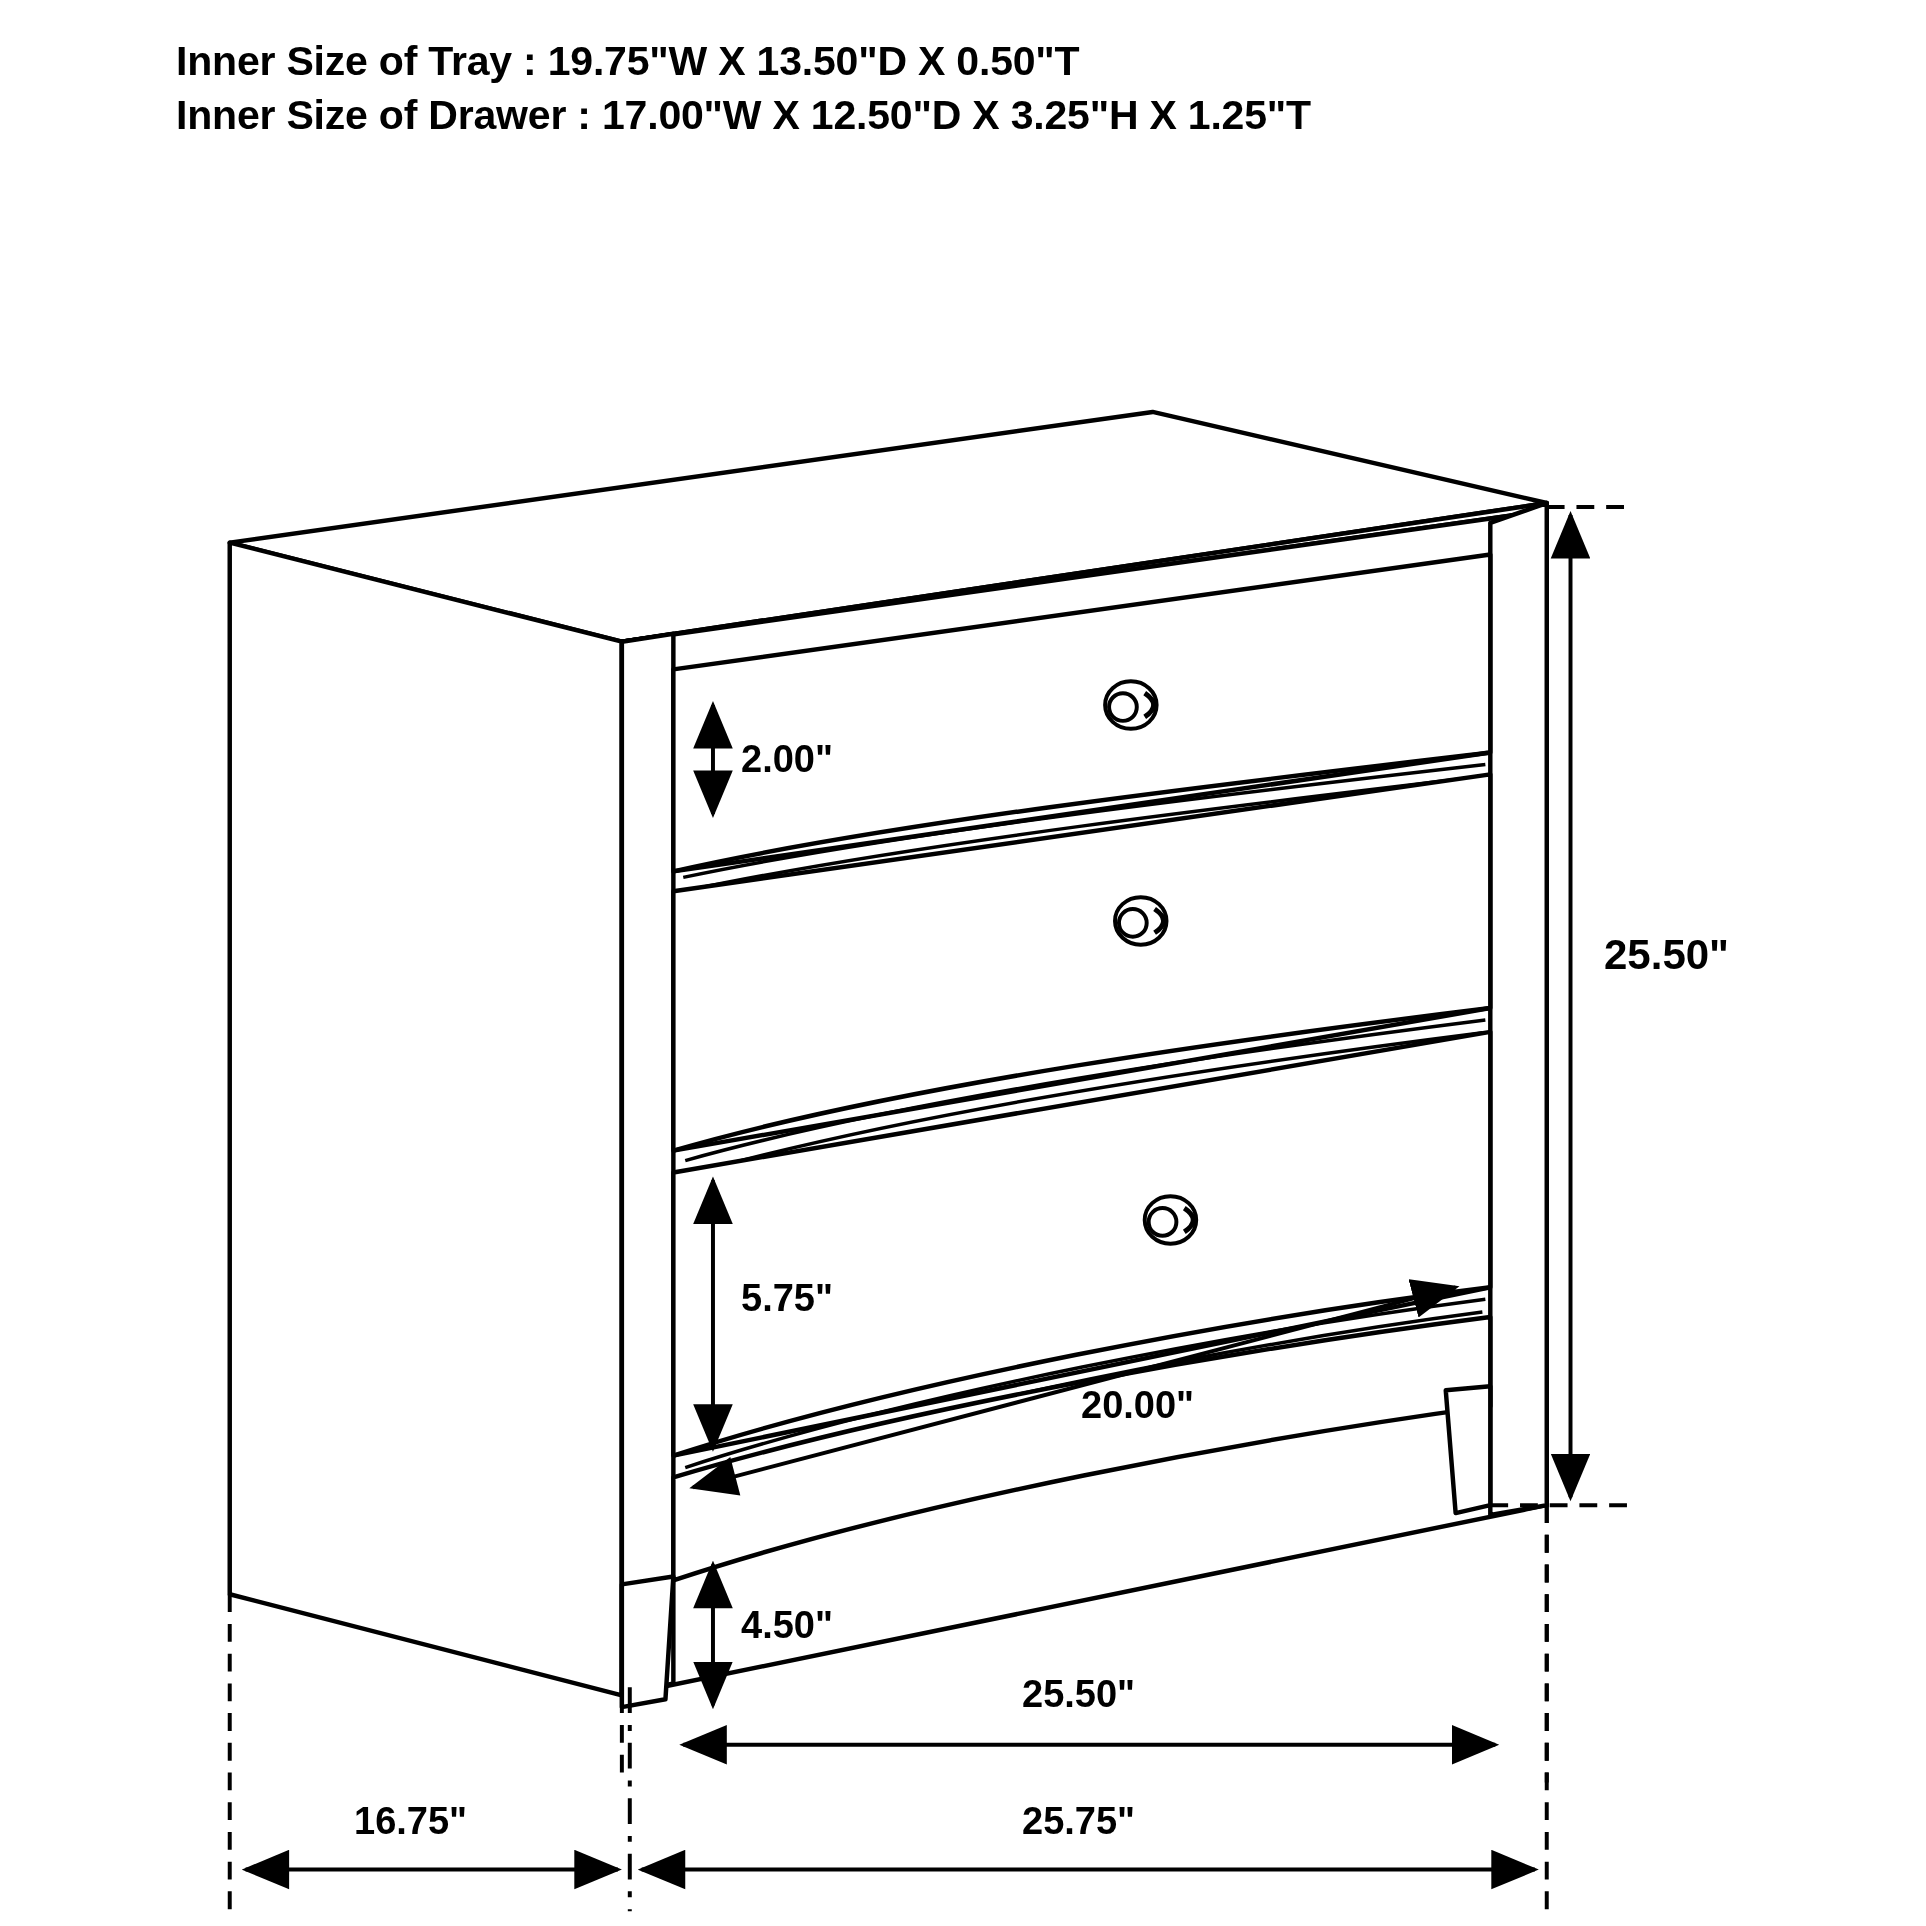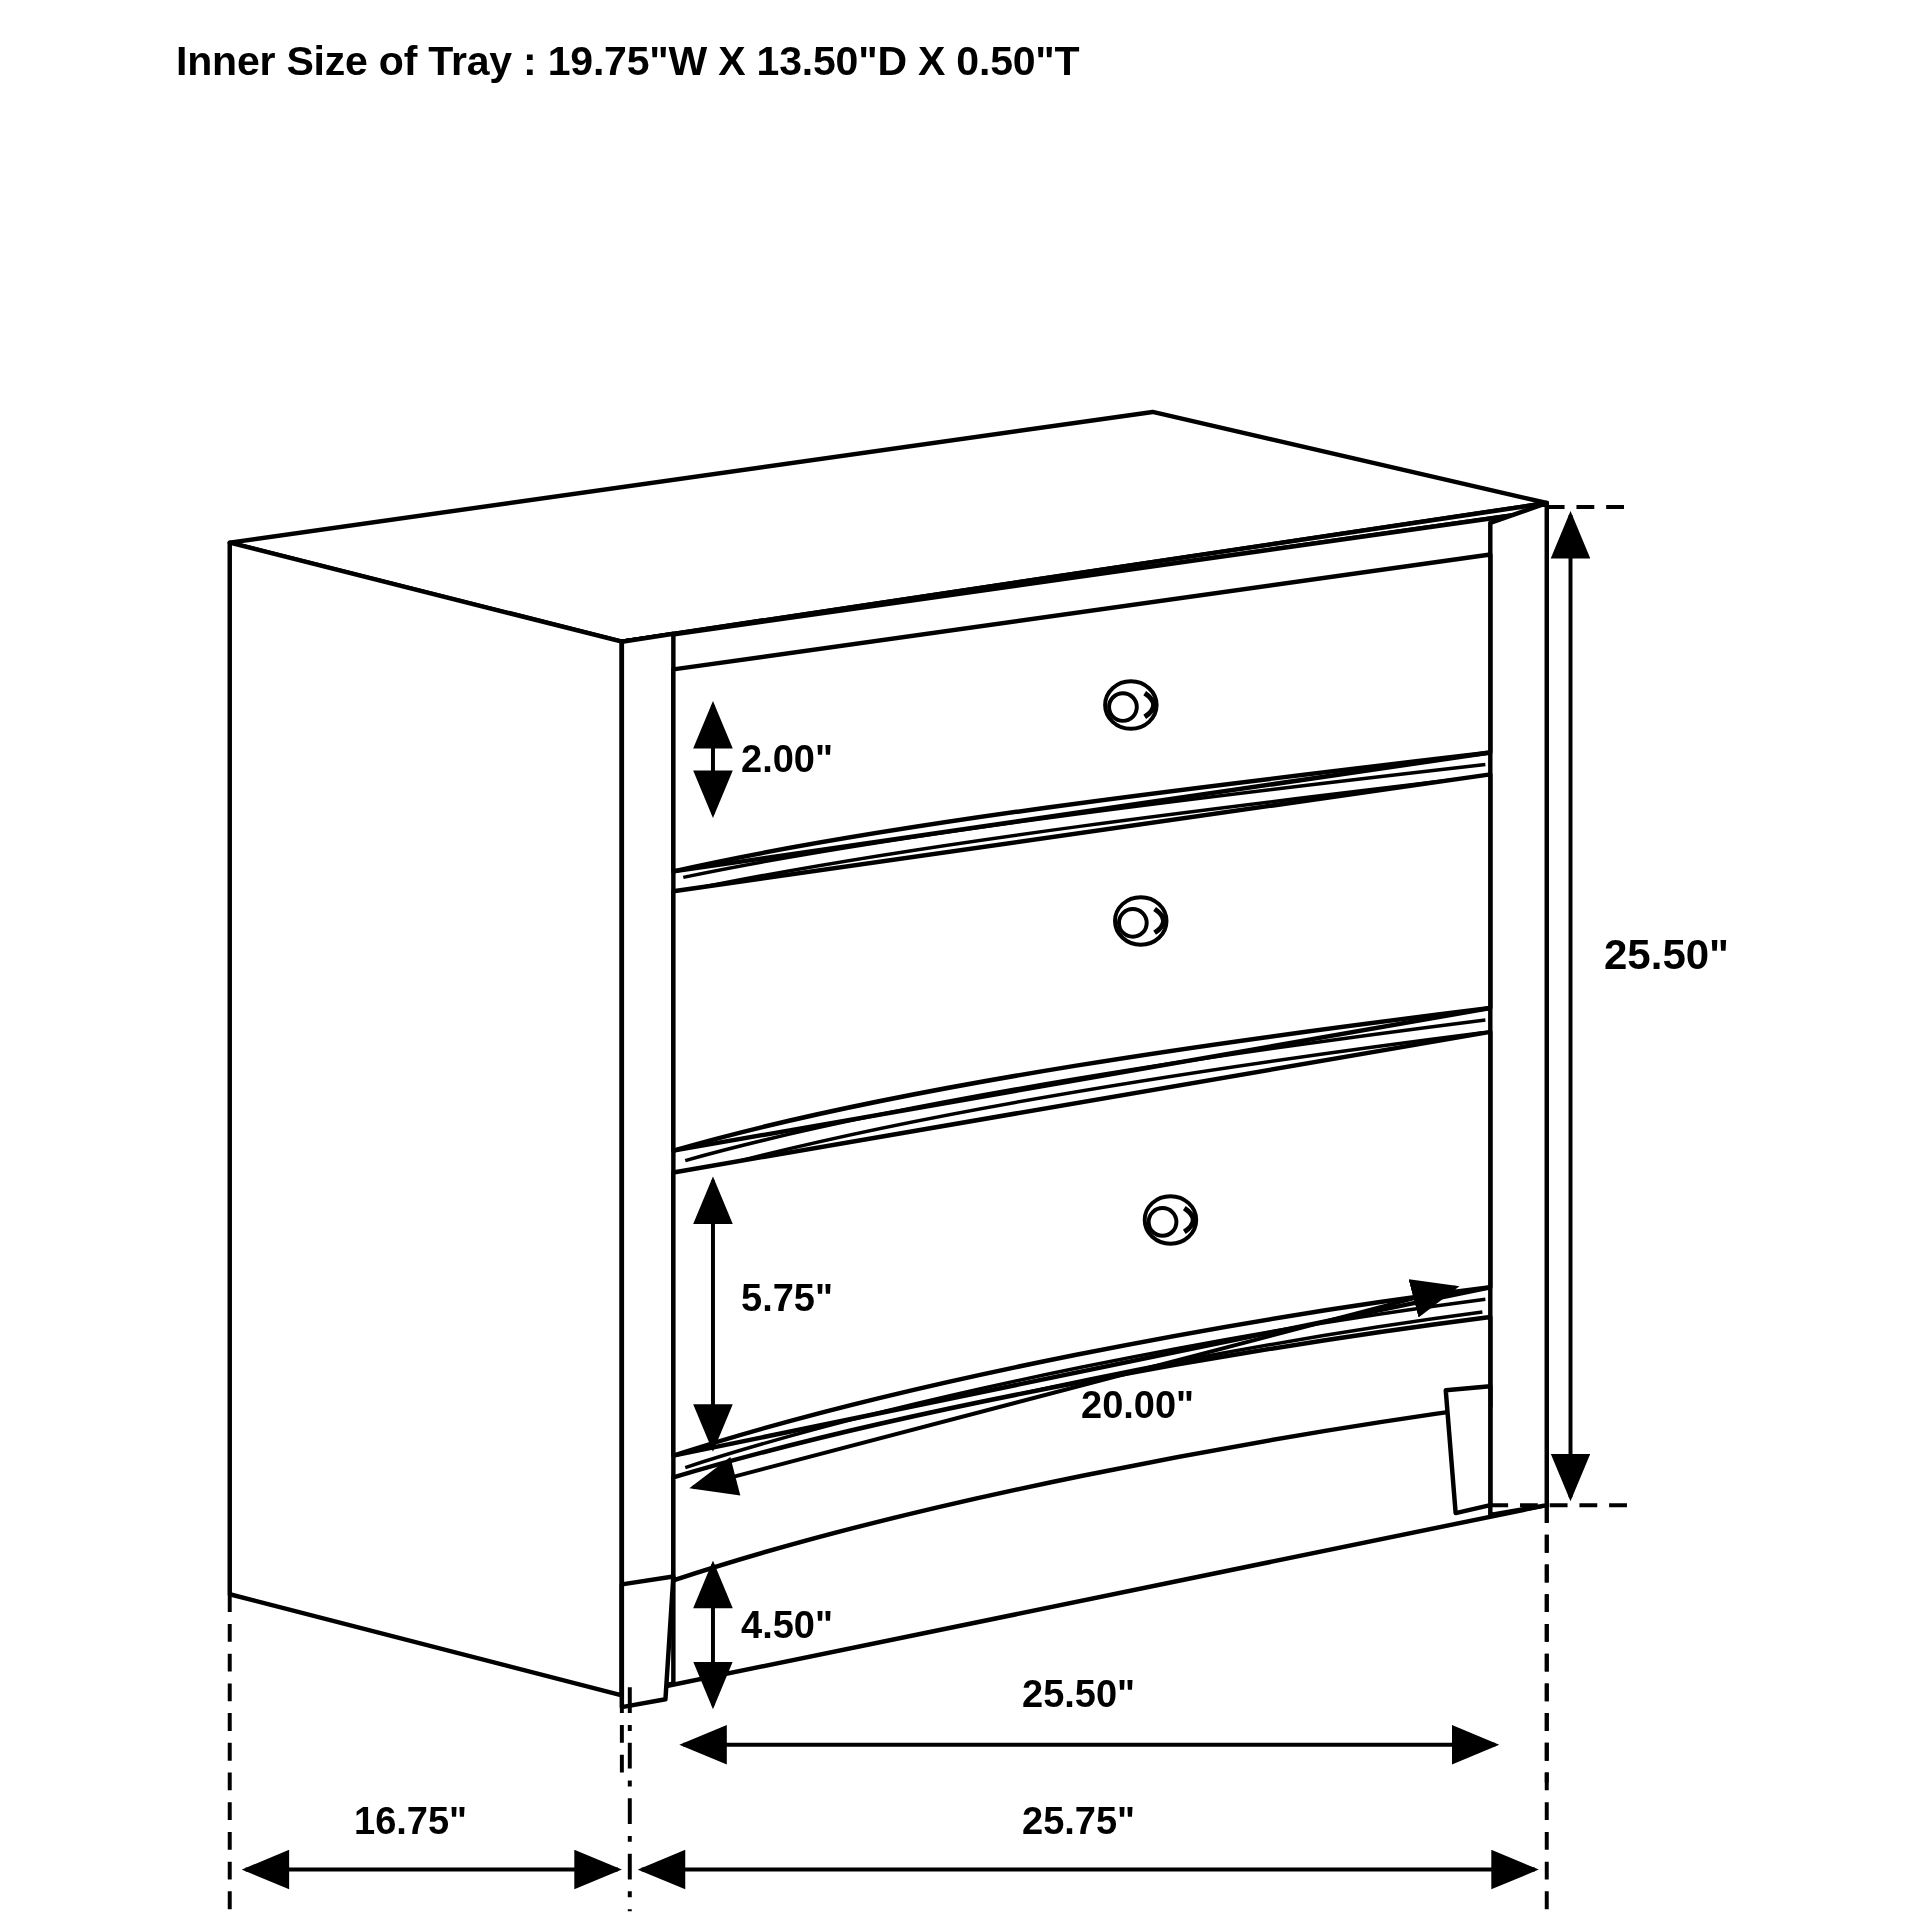--- a/index.html
+++ b/index.html
@@ -48,20 +48,21 @@
     white-space: nowrap;
   }
 </style>
 </head>
 <body>
 
 <div id="sheet">
 
   <div class="spec-block">
     <div class="spec-line">Inner Size of Tray : 19.75"W X 13.50"D X 0.50"T</div>
+    <div class="spec-line">Inner Size of Drawer : 17.00"W X 12.50"D X 3.25"H X 1.25"T</div>
   </div>
 
   <svg class="drawing" viewBox="0 0 1946 1946">
     <defs>
       <marker id="arrEnd" markerWidth="14" markerHeight="14" refX="11" refY="5" orient="auto" markerUnits="strokeWidth">
         <path d="M0,0 L12,5 L0,10 z" fill="#000"></path>
       </marker>
       <marker id="arrStart" markerWidth="14" markerHeight="14" refX="1" refY="5" orient="auto" markerUnits="strokeWidth">
         <path d="M12,0 L0,5 L12,10 z" fill="#000"></path>
       </marker>

